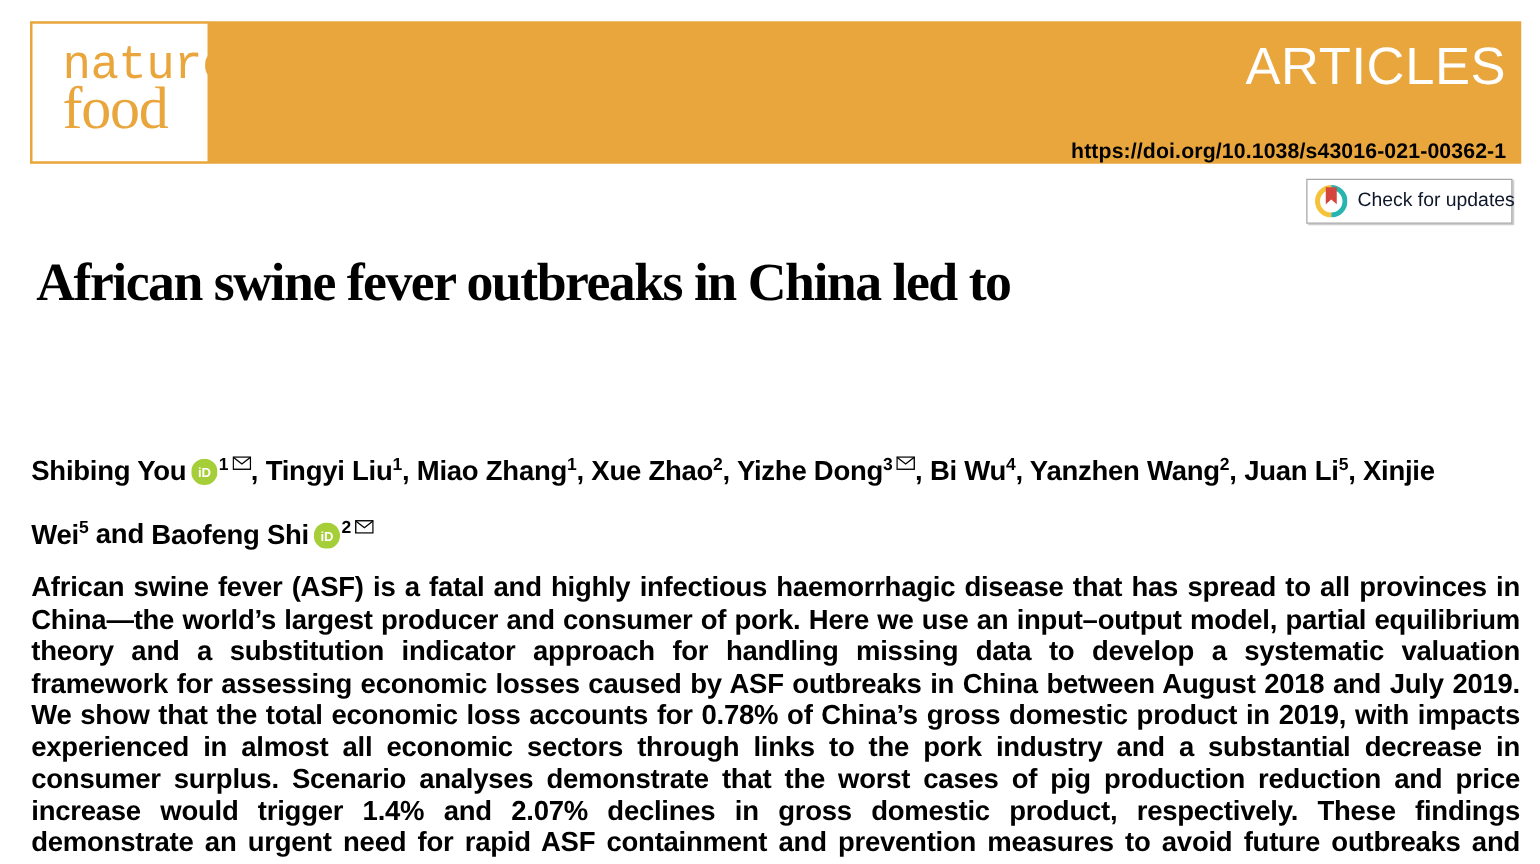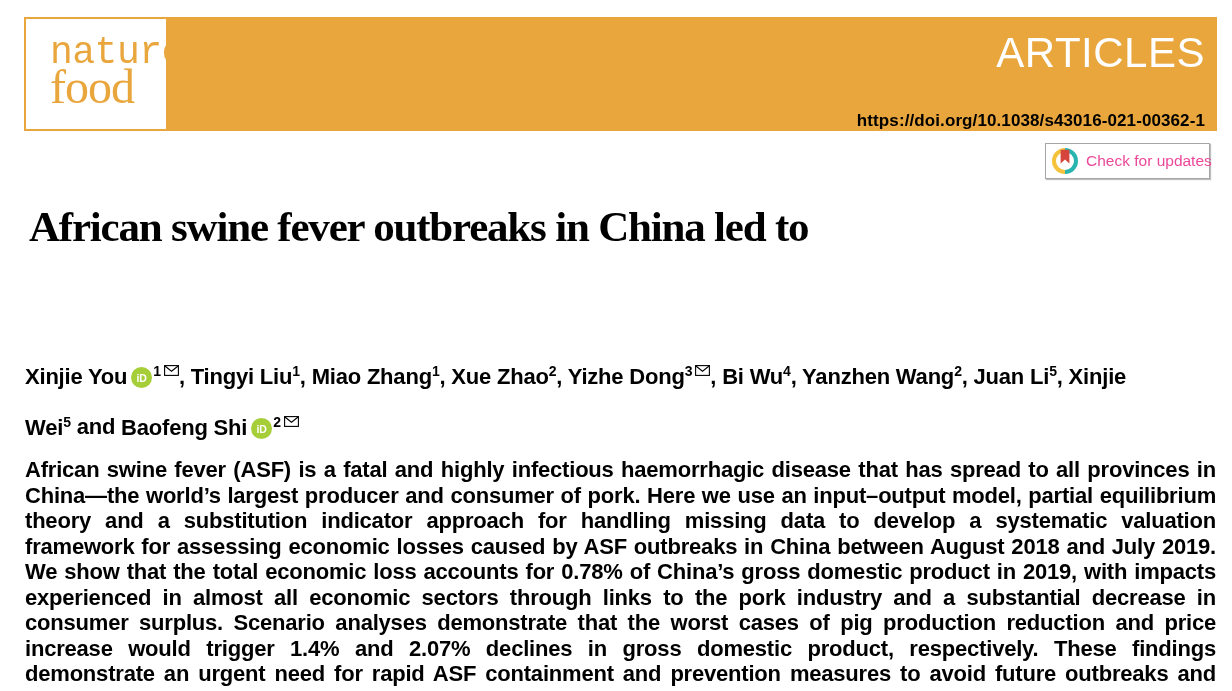--- a/index.html
+++ b/index.html
@@ -90,28 +90,28 @@
 
   <div class="badge">
     <span class="crossmark">
       <svg width="26" height="26" viewBox="0 0 26 26" aria-hidden="true">
         <path d="M13,2 A11,11 0 0,0 13,24" fill="none" stroke="#F5C33B" stroke-width="4"></path>
         <path d="M13,2 A11,11 0 0,1 13,24" fill="none" stroke="#28B5B0" stroke-width="4"></path>
         <circle cx="13" cy="13" r="8" fill="#ffffff"></circle>
         <path d="M8.6,1.8 h8.8 v13.6 l-4.4,-3.8 l-4.4,3.8 z" fill="#D6453D"></path>
       </svg>
     </span>
-    <span class="badge-label" style="color: #ec4899;">Check for updates</span>
+    <span class="badge-label" style="color: #0f172a;">Check for updates</span>
   </div>
 
   <h1 class="title">
     <span class="title-line">African swine fever outbreaks in China led to</span>
   </h1>
 
-  <div class="authors" id="authors"><span><span>Xinjie You</span><span class="orcid"><svg width="21" height="21" viewBox="0 0 21 21" aria-hidden="true">
+  <div class="authors" id="authors"><span><span>Shibing You</span><span class="orcid"><svg width="21" height="21" viewBox="0 0 21 21" aria-hidden="true">
             <circle cx="10.5" cy="10.5" r="10.5" fill="#A6CE39"></circle>
             <text x="10.5" y="14.7" text-anchor="middle" font-size="10.5" font-weight="bold" fill="#ffffff" font-family="Liberation Sans, sans-serif">iD</text>
           </svg></span><sup class="aff">1</sup><span class="env"><svg width="15" height="11" viewBox="0 0 15 11" aria-hidden="true">
             <rect x="0.6" y="0.6" width="13.8" height="9.8" fill="#ffffff" stroke="#000" stroke-width="1.1"></rect>
             <path d="M0.6,0.8 L7.5,6.2 L14.4,0.8" fill="none" stroke="#000" stroke-width="1.1"></path>
           </svg></span></span><span>, </span><span><span>Tingyi Liu</span><sup class="aff">1</sup></span><span>, </span><span><span>Miao Zhang</span><sup class="aff">1</sup></span><span>, </span><span><span>Xue Zhao</span><sup class="aff">2</sup></span><span>, </span><span><span>Yizhe Dong</span><sup class="aff">3</sup><span class="env"><svg width="15" height="11" viewBox="0 0 15 11" aria-hidden="true">
             <rect x="0.6" y="0.6" width="13.8" height="9.8" fill="#ffffff" stroke="#000" stroke-width="1.1"></rect>
             <path d="M0.6,0.8 L7.5,6.2 L14.4,0.8" fill="none" stroke="#000" stroke-width="1.1"></path>
           </svg></span></span><span>, </span><span><span>Bi Wu</span><sup class="aff">4</sup></span><span>, </span><span><span>Yanzhen Wang</span><sup class="aff">2</sup></span><span>, </span><span><span>Juan Li</span><sup class="aff">5</sup></span><span>, </span><span><span>Xinjie Wei</span><sup class="aff">5</sup></span><span> and </span><span><span>Baofeng Shi</span><span class="orcid"><svg width="21" height="21" viewBox="0 0 21 21" aria-hidden="true">
             <circle cx="10.5" cy="10.5" r="10.5" fill="#A6CE39"></circle>

